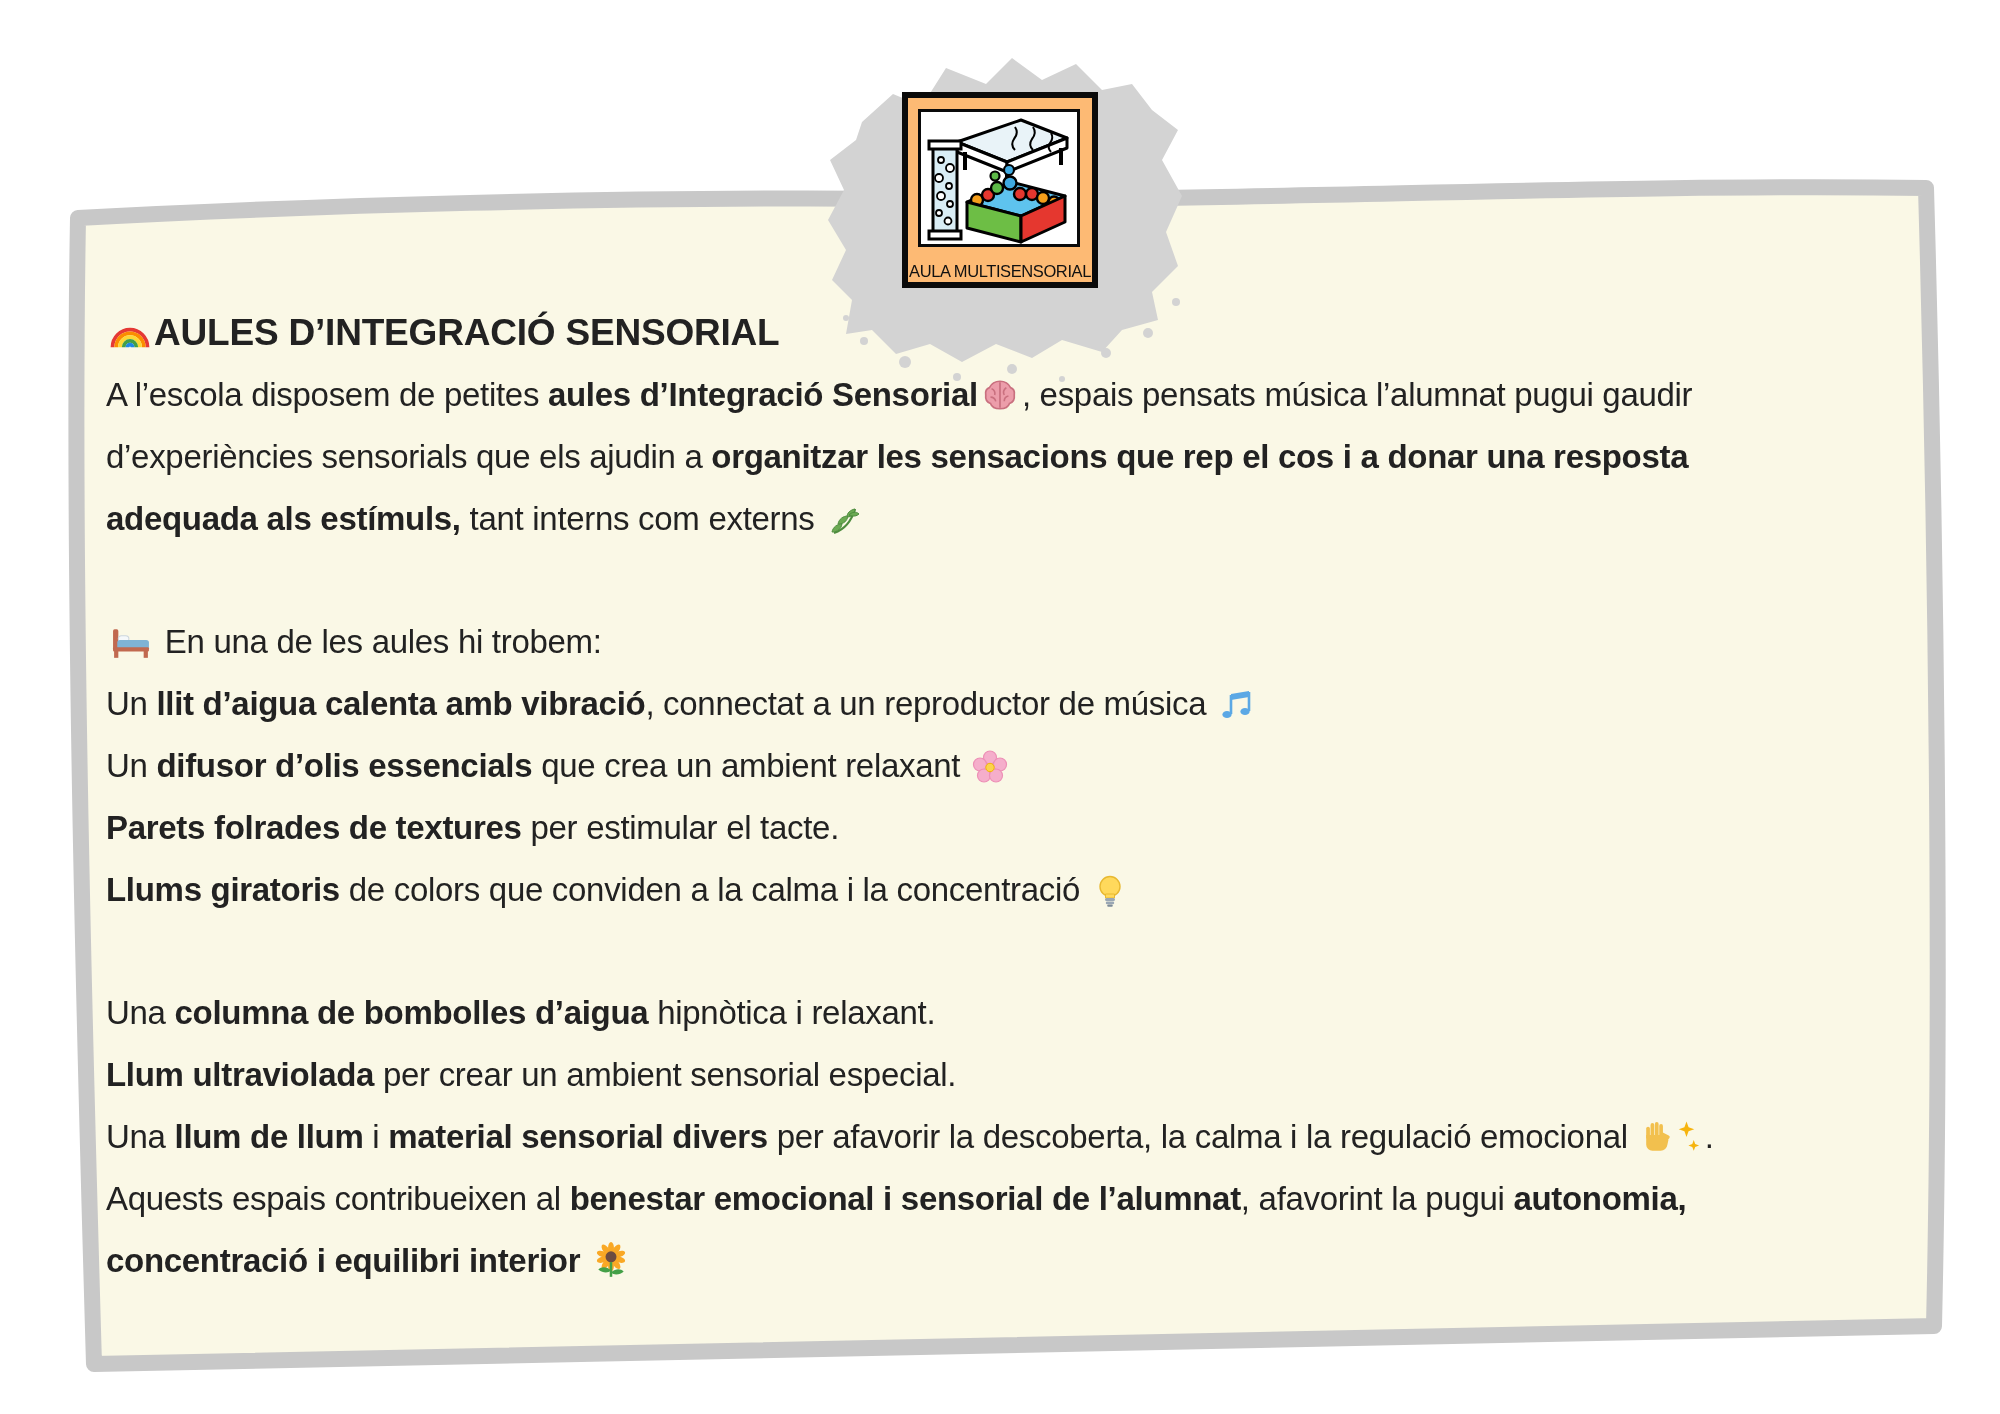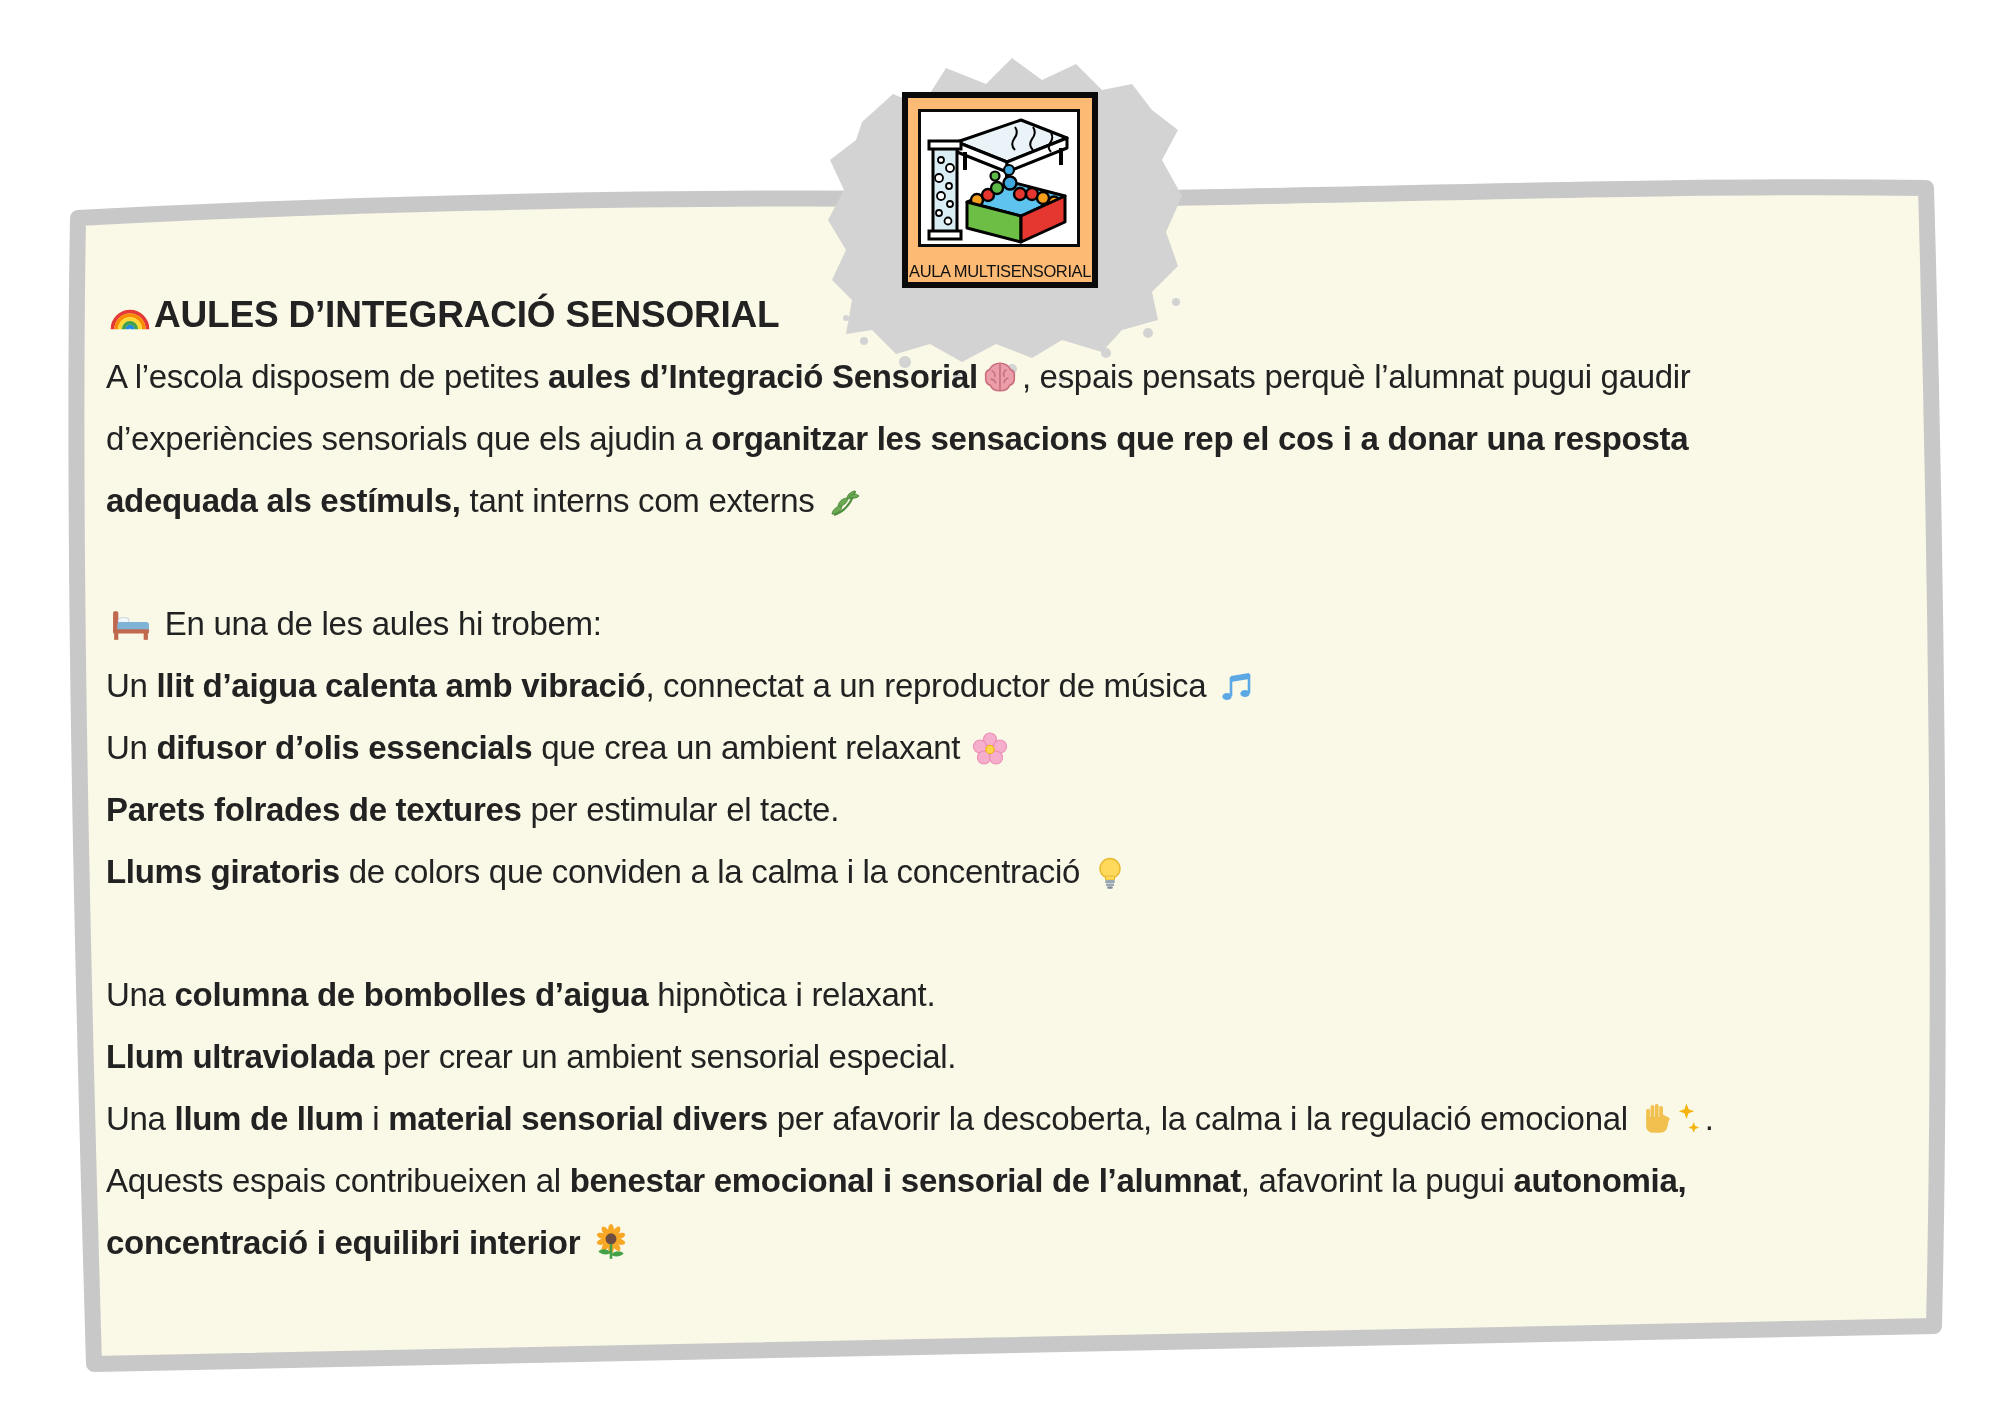--- a/index.html
+++ b/index.html
@@ -4,21 +4,21 @@
 <style>
   html,body{margin:0;padding:0;}
   body{
     width:2000px;height:1414px;position:relative;overflow:hidden;
     background:#ffffff;
     font-family:"Liberation Sans","DejaVu Sans",sans-serif;
   }
   .layer{position:absolute;left:0;top:0;}
   
   .text-block{
-    position:absolute;left:106px;top:284px;width:1845px;
+    position:absolute;left:106px;top:302px;width:1845px;
     color:#222222;font-size:33px;letter-spacing:-0.3px;
   }
   .line{line-height:62px;white-space:nowrap;}
   .line.heading{font-size:37px;font-weight:700;letter-spacing:-0.2px;}
   .line.spacer{height:61px;}
   .seg-bold{font-weight:700;}
   .emoji{display:inline-block;vertical-align:-8px;margin:0 3px;line-height:0;}
   .emoji svg{display:inline-block;}
   
   .picto{
@@ -111,21 +111,21 @@
     <path d="M3,31 a15,15 0 0 1 30,0" fill="none" stroke="#E53935" stroke-width="3.2"></path>
     <path d="M6.2,31 a11.8,11.8 0 0 1 23.6,0" fill="none" stroke="#FB8C00" stroke-width="3.2"></path>
     <path d="M9.4,31 a8.6,8.6 0 0 1 17.2,0" fill="none" stroke="#FDD835" stroke-width="3.2"></path>
     <path d="M12.6,31 a5.4,5.4 0 0 1 10.8,0" fill="none" stroke="#43A047" stroke-width="3.2"></path>
     <path d="M15.8,31 a2.2,2.2 0 0 1 4.4,0" fill="none" stroke="#1E88E5" stroke-width="3.2"></path>
   </svg></span><span class="seg-bold">AULES D’INTEGRACIÓ SENSORIAL</span></div>
     <div class="line body"><span class="seg">A l’escola disposem de petites </span><span class="seg-bold">aules d’Integració Sensorial</span><span class="emoji"><svg width="38" height="38" viewBox="0 0 36 36">
     <path d="M18,5 C11,5 9,9 8,11 C5,12 4,15 4.5,18 C4,22 6,25 9,26 C10,29 13,31 18,31 C23,31 26,29 27,26 C30,25 32,22 31.5,18 C32,15 31,12 28,11 C27,9 25,5 18,5 Z" fill="#EC9DAA" stroke="#C9707F" stroke-width="1.6"></path>
     <path d="M18,6 L18,30" stroke="#C9707F" stroke-width="1.6" fill="none"></path>
     <path d="M10,12 q4,2 3,6 M24,11 q-4,3 -2,7 M9,20 q4,0 5,4 M26,19 q-4,1 -4,5" stroke="#C9707F" stroke-width="1.5" fill="none"></path>
-  </svg></span><span class="seg">, espais pensats perquè l’alumnat pugui gaudir</span></div>
+  </svg></span><span class="seg">, espais pensats música l’alumnat pugui gaudir</span></div>
     <div class="line body"><span class="seg">d’experiències sensorials que els ajudin a </span><span class="seg-bold">organitzar les sensacions que rep el cos i a donar una resposta</span></div>
     <div class="line body"><span class="seg-bold">adequada als estímuls,</span><span class="seg"> tant interns com externs </span><span class="emoji"><svg width="36" height="36" viewBox="0 0 36 36">
     <path d="M8,31 C14,29 24,24 29,7" fill="none" stroke="#4E8C3E" stroke-width="2.2"></path>
     <path d="M29,7 C24,8 21,11 21,15 C26,15 29,12 29,7 Z" fill="#6BAA52" stroke="#4E8C3E" stroke-width="1"></path>
     <path d="M22,14 C17,14 13,17 12,22 C18,22 21,19 22,14 Z" fill="#6BAA52" stroke="#4E8C3E" stroke-width="1"></path>
     <path d="M16,22 C11,22 7,25 6,30 C12,30 15,27 16,22 Z" fill="#6BAA52" stroke="#4E8C3E" stroke-width="1"></path>
     <path d="M23,13 C27,15 31,14 33,12 C30,9 26,10 23,13 Z" fill="#6BAA52" stroke="#4E8C3E" stroke-width="1"></path>
   </svg></span></div>
     <div class="line spacer"></div>
     <div class="line body"><span class="emoji"><svg width="44" height="38" viewBox="0 0 40 36">

